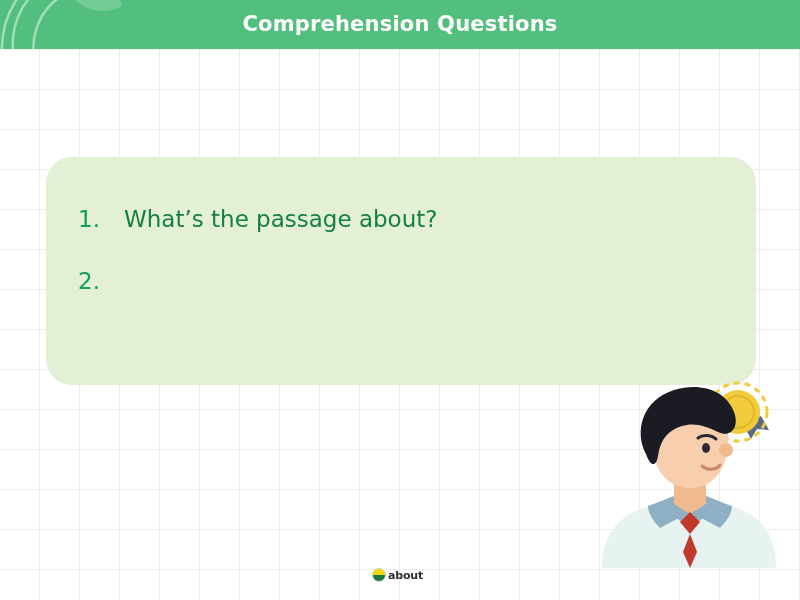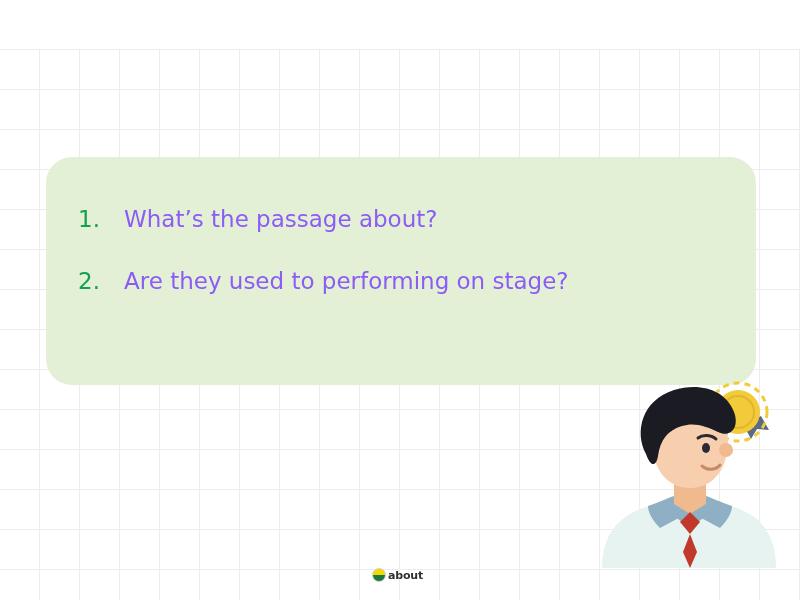--- a/index.html
+++ b/index.html
@@ -87,21 +87,21 @@
   }
   .qrow:last-child { margin-bottom: 0; }
   .qnum {
     color: #12a150;
     font-size: 23px;
     width: 46px;
     flex: none;
     line-height: 32px;
   }
   .qtext {
-    color: #8b5cf6;
+    color: #15803d;
     font-size: 23px;
     line-height: 32px;
   }
   
   .footer-logo {
     position: absolute;
     left: 372px;
     top: 565px;
     width: 70px;
     height: 20px;
@@ -139,30 +139,40 @@
     height: 66px;
   }
 </style>
 </head>
 <body>
 
 <div class="slide">
 
   <div class="grid"></div>
 
+  <div class="header">
+    <svg class="header-deco" viewBox="0 0 150 96">
+      <g fill="none" stroke="#ffffff" stroke-width="2.5" opacity="0.85">
+        <path d="M20 96 C14 60, 30 26, 66 14"></path>
+        <path d="M40 96 C36 64, 50 36, 84 24"></path>
+        <path d="M8 92 C6 52, 26 18, 62 6"></path>
+      </g>
+      <path d="M66 14 C96 4, 122 16, 128 42 C106 54, 78 44, 66 14 Z" fill="#ffffff" opacity="0.35"></path>
+    </svg>
+    <div class="header-title">Comprehension Questions</div>
+  </div>
 
   <div class="card">
     <div class="qlist">
       <div class="qrow">
         <span class="qnum">1.</span>
         <span class="qtext">What’s the passage about?</span>
       </div>
       <div class="qrow">
         <span class="qnum">2.</span>
-        <span class="qtext">Are they used to performing on stage?</span>
       </div>
     </div>
   </div>
 
   <svg class="badge" viewBox="0 0 66 66">
     <path d="M10 36 L2 50 L14 49 L20 59 L28 44 Z" fill="#5b6b86"></path>
     <path d="M56 36 L64 50 L52 49 L46 59 L38 44 Z" fill="#5b6b86"></path>
     <circle cx="33" cy="32" r="29" fill="none" stroke="#f2cb3a" stroke-width="3" stroke-dasharray="6 5"></circle>
     <circle cx="33" cy="32" r="22" fill="#f2cb3a"></circle>
     <circle cx="33" cy="32" r="16" fill="none" stroke="#e0b62c" stroke-width="2"></circle>

